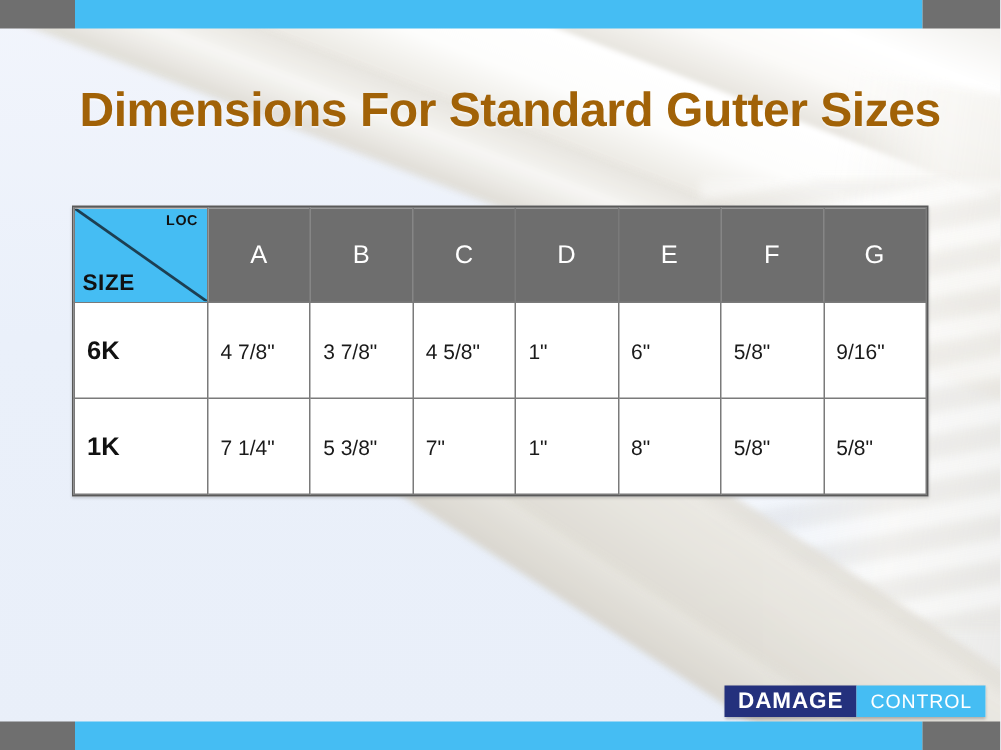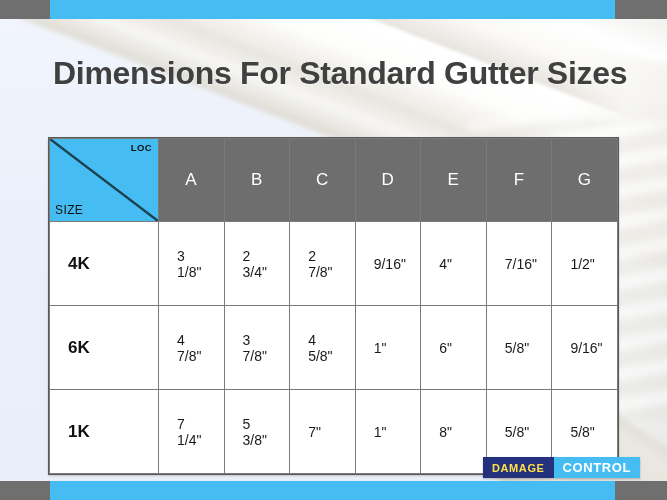--- a/index.html
+++ b/index.html
@@ -119,21 +119,21 @@
   .bar-bottom .seg-gray-left  { width: 50px; }
   .bar-bottom .seg-gray-right { width: 52px; }
 
   
   .title {
     position: absolute;
     left: 53px;
     top: 55px;
     font-size: 32px;
     font-weight: bold;
-    color: #404040;
+    color: #a16207;
     letter-spacing: -0.3px;
     white-space: nowrap;
     font-family: "Liberation Sans", "DejaVu Sans", sans-serif;
     text-shadow: 0 1px 1px rgba(255,255,255,.55);
   }
 
   
   .table-wrap {
     position: absolute;
     left: 48px;
@@ -143,21 +143,21 @@
     box-shadow: 0 1px 2px rgba(0,0,0,.18);
     background: #ffffff;
   }
   table.dims {
     border-collapse: collapse;
     width: 100%;
     table-layout: fixed;
   }
   table.dims td, table.dims th {
     border: 1px solid #7a7a7a;
-    padding: 18px;
+    padding: 8px;
     vertical-align: middle;
   }
   
   table.dims thead th {
     height: 46px;
     background: #6e6e6e;
     color: #ffffff;
     font-size: 17px;
     font-weight: normal;
     letter-spacing: .5px;
@@ -180,22 +180,22 @@
     position: absolute;
     right: 6px; top: 3px;
     font-size: 9.5px;
     font-weight: bold;
     color: #111111;
     letter-spacing: .4px;
   }
   th.corner .size {
     position: absolute;
     left: 5px; bottom: 4px;
-    font-size: 12px;
-    font-weight: normal;
+    font-size: 15px;
+    font-weight: bold;
     color: #111111;
     letter-spacing: .4px;
     margin-top: 27px;
   }
   
   table.dims tbody td {
     height: 47px;
     font-size: 14px;
     color: #1a1a1a;
     background: #ffffff;
@@ -215,33 +215,33 @@
     position: absolute;
     left: 483px;
     top: 457px;
     height: 21px;
     display: flex;
     align-items: stretch;
     box-shadow: 0 1px 2px rgba(0,0,0,.25);
   }
   .logo .logo-damage {
     background: #24317d;
-    color: #fde047;
-    font-size: 11px;
+    color: #ffffff;
+    font-size: 15px;
     font-weight: bold;
     letter-spacing: .6px;
     padding: 0 9px;
     display: flex;
     align-items: center;
   }
   .logo .logo-control {
     background: #45bdf3;
     color: #ffffff;
     font-size: 13px;
-    font-weight: bold;
+    font-weight: normal;
     letter-spacing: .6px;
     padding: 0 9px;
     display: flex;
     align-items: center;
   }
 </style>
 </head>
 <body>
 
 <div class="slide">
@@ -279,30 +279,20 @@
           <th>B</th>
           <th>C</th>
           <th>D</th>
           <th>E</th>
           <th>F</th>
           <th>G</th>
         </tr>
       </thead>
       <tbody>
 
-        <tr>
-          <td class="size-cell">4K</td>
-          <td>3 1/8"</td>
-          <td>2 3/4"</td>
-          <td>2 7/8"</td>
-          <td>9/16"</td>
-          <td>4"</td>
-          <td>7/16"</td>
-          <td>1/2"</td>
-        </tr>
 
 
         <tr>
           <td class="size-cell">6K</td>
           <td>4 7/8"</td>
           <td>3 7/8"</td>
           <td>4 5/8"</td>
           <td>1"</td>
           <td>6"</td>
           <td>5/8"</td>

